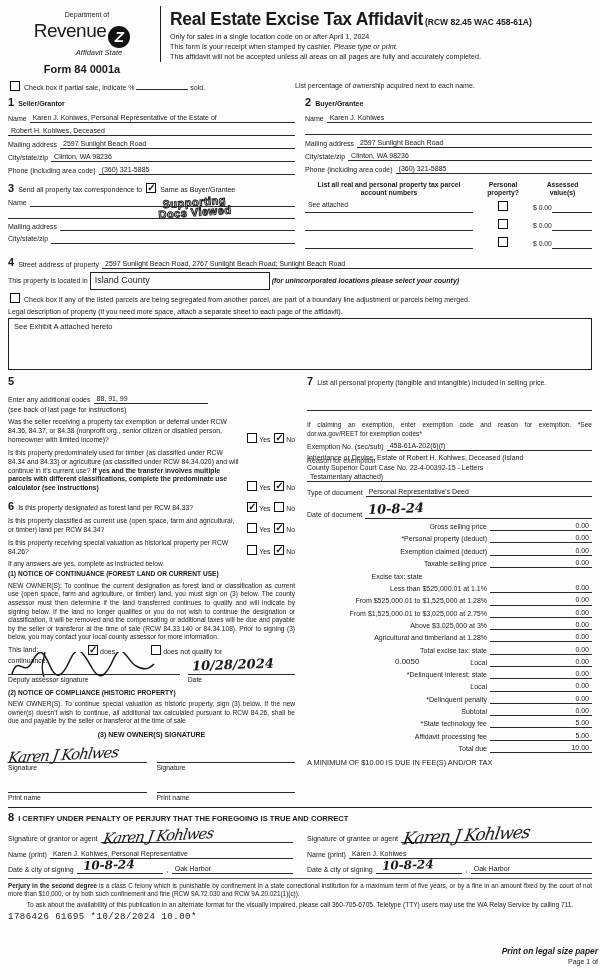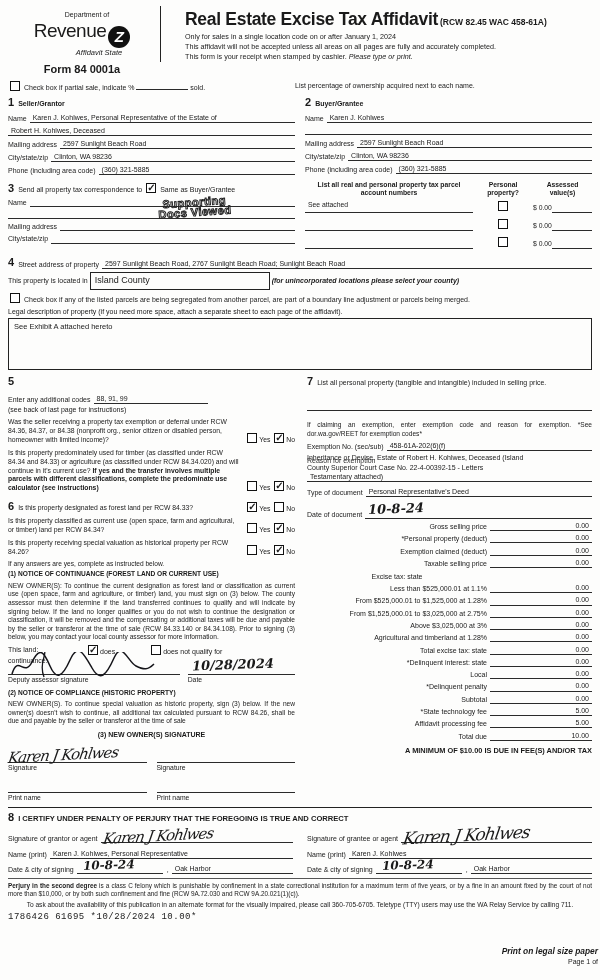--- a/index.html
+++ b/index.html
@@ -10,21 +10,21 @@
   
   .hdr{display:flex;align-items:flex-start}
   .logo{width:148px;text-align:center;padding-top:4px}
   .logo .small{font-size:7px;margin-left:10px}
   .logo .rev{font-size:19px;font-weight:normal;letter-spacing:-.5px;display:inline-block}
   .logomark{display:inline-block;width:22px;height:22px;border-radius:50%;background:#111;
             color:#fff;font-weight:bold;font-size:15px;text-align:center;line-height:21px;
             vertical-align:-5px;margin-left:2px;font-style:italic}
   .logo .state{font-size:7.5px;font-style:italic;margin-left:34px}
   .logo .formno{font-size:11px;font-weight:bold;margin-top:4px}
-  .hdr-right{border-left:1.5px solid #222;margin-left:4px;padding-left:24px;flex:1;padding-top:2px}
+  .hdr-right{border-left:1.5px solid #222;margin-left:4px;padding-left:9px;flex:1;padding-top:2px}
   .title{font-size:17.5px;font-weight:bold;letter-spacing:-.3px;display:inline}
   .rcw{font-size:8.5px;font-weight:bold}
   .sub{font-size:7.2px;margin-top:1px}
   
   .row{display:flex;align-items:flex-end;margin-top:3px}
   .lbl{white-space:nowrap;margin-right:3px}
   .uf{flex:1;border-bottom:1px solid #2a2a2a;padding:0 3px;min-height:8px}
   .ufix{border-bottom:1px solid #2a2a2a;padding:0 3px;min-height:8px}
   .cb{display:inline-block;width:8px;height:8px;border:1.2px solid #111;position:relative;
       vertical-align:-1px;margin:0 2px;background:#fff}
@@ -56,21 +56,21 @@
   
   .hand{font-family:"DejaVu Serif",serif;font-style:italic;font-weight:bold;font-size:11px;
         display:inline-block;transform:rotate(-2deg)}
   .sig{font-family:"DejaVu Serif",serif;font-style:italic;font-size:15px;letter-spacing:-1px;
        white-space:nowrap;display:inline-block;transform:rotate(-3deg) skewX(-12deg)}
   .stamp{position:absolute;left:150px;top:16px;transform:rotate(-4deg);text-align:center;
          font-weight:800;font-size:11px;line-height:10px;color:rgba(255,255,255,.1);
          -webkit-text-stroke:1px #222;letter-spacing:.5px}
   .sigline{border-bottom:1px solid #2a2a2a;position:relative;min-height:9px}
   .caption{font-size:6.8px;margin-top:1px}
-  .minnote{text-align:right;font-weight:bold;font-size:7.4px;margin-top:5px}
+  .minnote{text-align:left;font-weight:normal;font-size:7.4px;margin-top:5px}
   
   .sec8{border-top:1.2px solid #222;margin-top:4px;padding-top:2px}
   .s8cols{display:grid;grid-template-columns:1fr 1fr;column-gap:14px}
   .perj{font-size:6.4px;text-align:justify;margin-top:4px;border-top:1px solid #555;padding-top:3px}
   .tty{font-size:6.6px;text-align:center;margin-top:2px}
   .footrow{display:flex;justify-content:space-between;align-items:flex-start;margin-top:6px}
   .receipt{font-family:Liberation Mono, monospace;font-size:9px;letter-spacing:.5px;margin-top:3px}
   .bottomright{position:absolute;right:0px;bottom:14px;text-align:right;padding-right:2px}
 </style>
 </head>
@@ -85,23 +85,23 @@
         <span class="rev">Revenue</span><span class="logomark">Z</span>
       </div>
       <div class="state">Affidavit State</div>
       <div class="formno">Form 84 0001a</div>
     </div>
     <div class="hdr-right">
       <div>
         <span class="title">Real Estate Excise Tax Affidavit</span>
         <span class="rcw">(RCW 82.45 WAC 458-61A)</span>
       </div>
-      <div class="sub">Only for sales in a single location code on or after January 1, 2024</div>
+      <div class="sub">Only for sales in a single location code on or after April 1, 2024</div>
+      <div class="sub"><span>This form is your receipt when stamped by cashier.</span> <span class="i">Please type or print.</span></div>
       <div class="sub">This affidavit will not be accepted unless all areas on all pages are fully and accurately completed.</div>
-      <div class="sub"><span>This form is your receipt when stamped by cashier.</span> <span class="i">Please type or print.</span></div>
     </div>
   </div>
 
   <div style="display:flex;margin-top:5px">
     <div style="width:287px">
       <span class="cb"></span>
       <span>Check box if partial sale, indicate %</span>
       <span class="ufix" style="display:inline-block;width:46px"></span>
       <span>sold.</span>
     </div>
@@ -383,20 +383,27 @@
             </span>
           </div>
         <div class="trow">
             <span class="tlabel">Agricultural and timberland at 1.28%</span>
             <span class="tfill">
               <span class="tval">0.00</span>
             </span>
           </div>
         <div class="trow">
             <span class="tlabel">Total excise tax: state</span>
+            <span class="tfill">
+              <span class="tval">0.00</span>
+            </span>
+          </div>
+        <div class="trow">
+            <span class="tprefix">0.0050</span>
+            <span class="tlabel">Local</span>
             <span class="tfill">
               <span class="tval">0.00</span>
             </span>
           </div>
         <div class="trow">
             <span class="tlabel">*Delinquent interest: state</span>
             <span class="tfill">
               <span class="tval">0.00</span>
             </span>
           </div>

